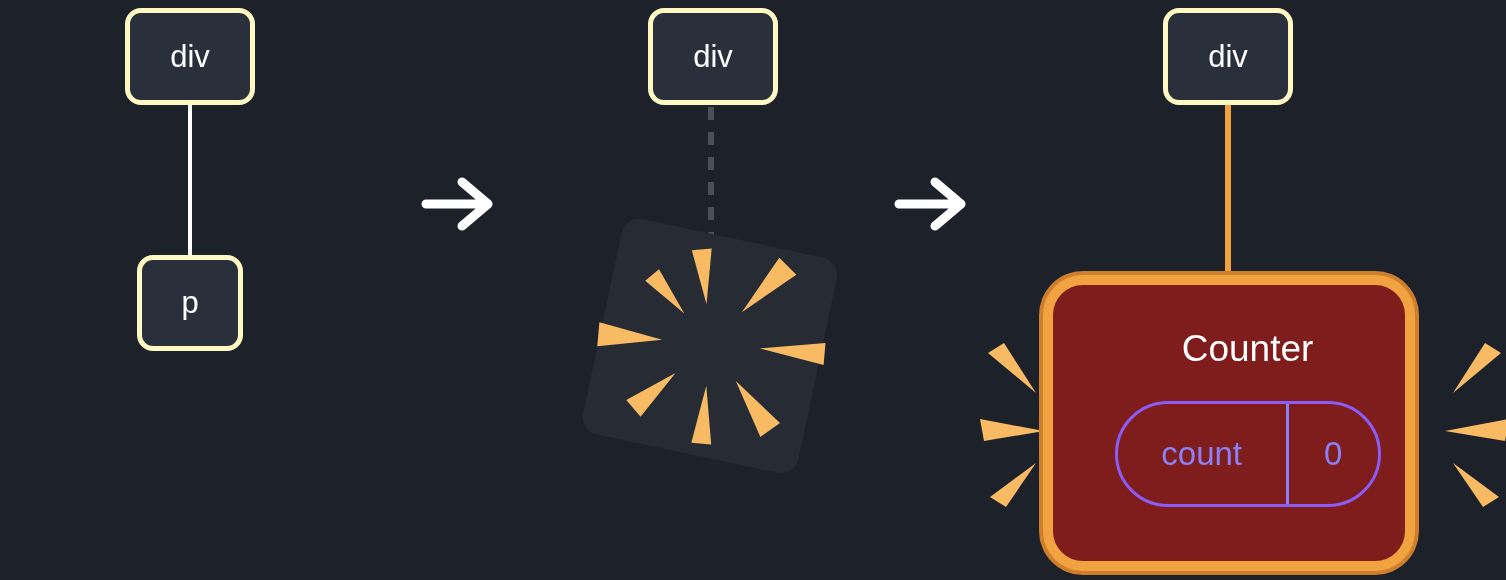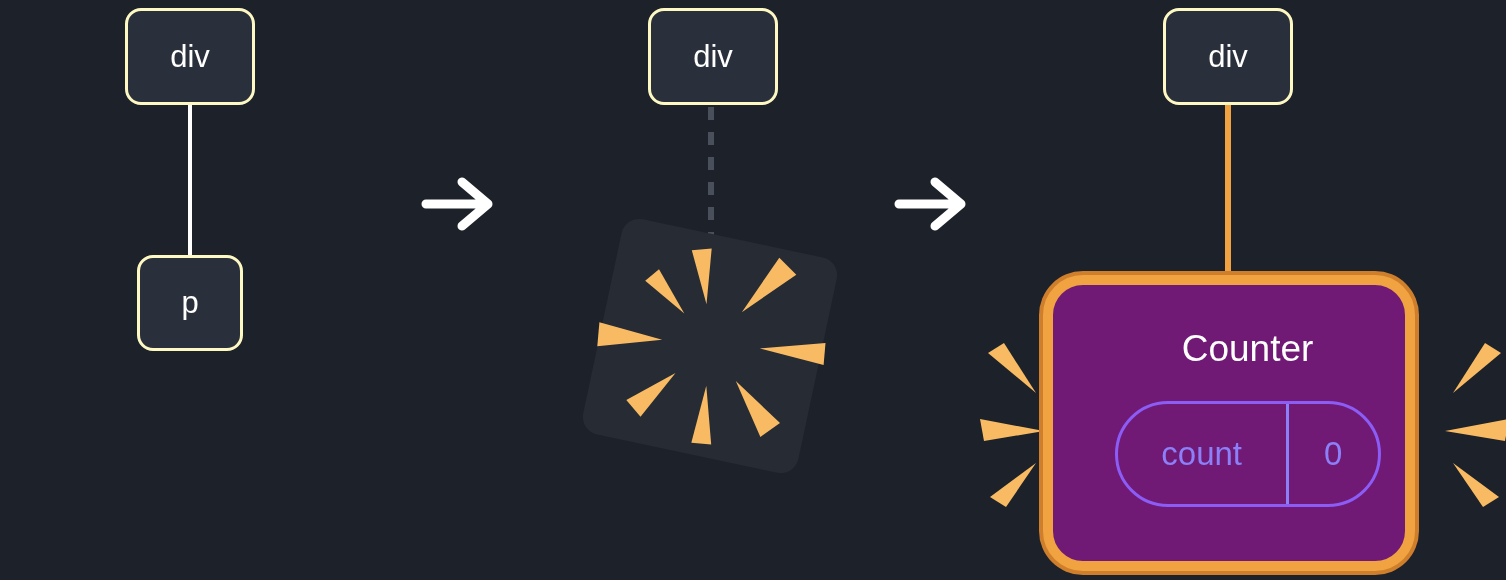--- a/index.html
+++ b/index.html
@@ -8,38 +8,38 @@
     width: 1506px;
     height: 580px;
     background: #1d212a;
     overflow: hidden;
     font-family: "Liberation Sans", sans-serif;
   }
   .node {
     position: absolute;
     box-sizing: border-box;
     background: #2a303b;
-    border: 3px solid #fef9c3;
+    border: 5px solid #fef9c3;
     border-radius: 16px;
     display: flex;
     align-items: center;
     justify-content: center;
     color: #ffffff;
     font-size: 31px;
   }
   .connector { position: absolute; }
   .connector.white { background: #ffffff; }
   .connector.orange { background: #f0a340; }
   .abs { position: absolute; }
   .counter-outer {
     position: absolute;
     left: 1043px; top: 275px;
     width: 372px; height: 296px;
     box-sizing: border-box;
-    background: #701a75;
+    background: #7f1d1d;
     border: 10px solid #f0a340;
     border-radius: 40px;
     box-shadow: 0 0 0 4px #cf7f2c;
     display: flex;
     flex-direction: column;
     align-items: center;
     padding-left: 37px;
   }
   .counter-title {
     margin-top: 42px;

